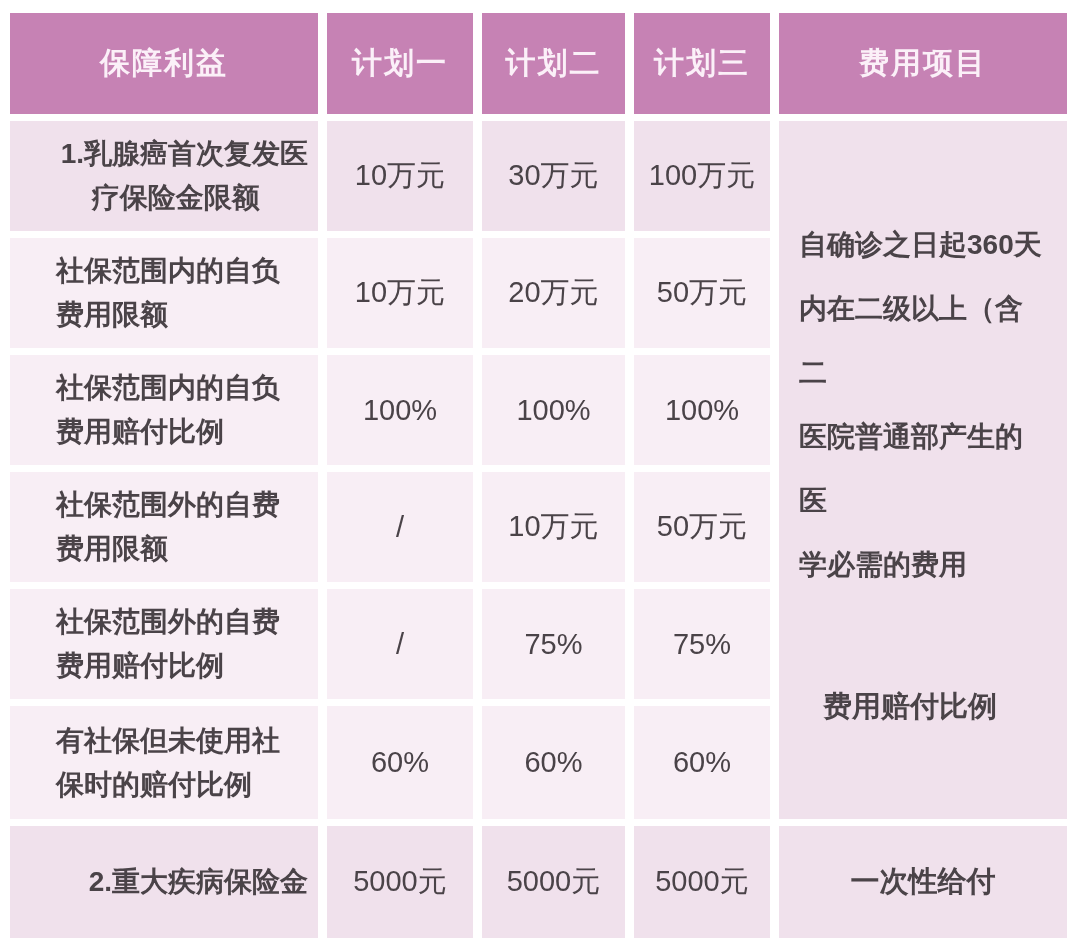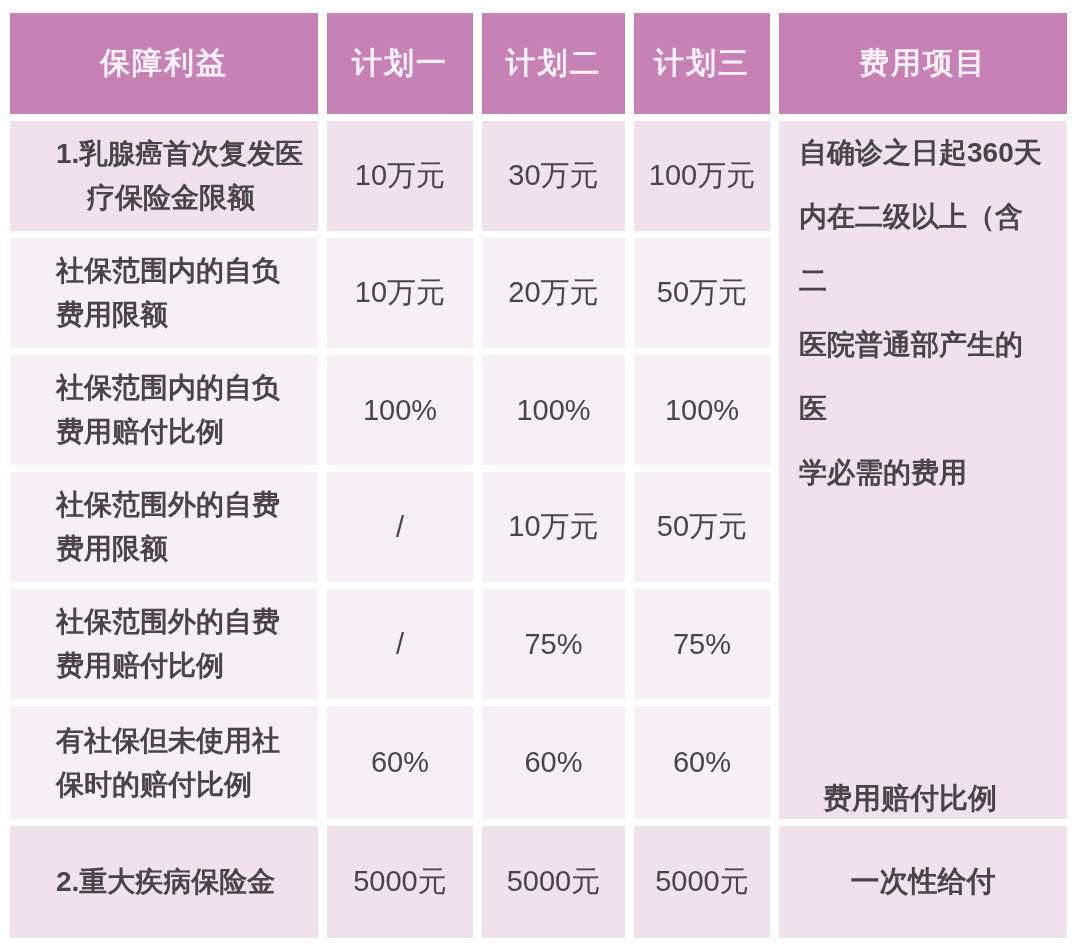--- a/index.html
+++ b/index.html
@@ -25,27 +25,27 @@
   .th{
     background:var(--header-bg);color:var(--header-text);
     justify-content:center;font-size:30px;font-weight:600;letter-spacing:2px;
   }
   .light{background:var(--row-light-bg);}
   .accent{background:var(--row-accent-bg);}
   .benefit{font-size:28px;font-weight:600;line-height:44px;padding-right:10px;}
   .benefit .lines{display:block;}
   .benefit .lines span{display:block;}
   .benefit.sub{padding-left:46px;}
-  .benefit.numbered{padding-left:62px;}
+  .benefit.numbered{padding-left:62px;justify-content:flex-end;}
   .benefit.numbered .lines span:first-child{margin-left:-16px;}
   .benefit.numbered .lines span:nth-child(2){padding-left:15px;}
   .val{justify-content:center;font-size:29px;font-weight:400;}
   .fee-span{
     grid-column:5;grid-row:2 / 8;
-    flex-direction:column;align-items:stretch;justify-content:space-between;
+    flex-direction:column;align-items:stretch;justify-content:center;
     padding:0 18px 0 20px;
   }
   .fee-span .para{font-size:28px;font-weight:600;line-height:64px;}
   .fee-span .para span{display:block;}
   .fee-span .note{font-size:29px;font-weight:600;text-align:center;margin-top:90px;padding-right:28px;}
   .fee-last{justify-content:center;font-size:29px;font-weight:600;}
 </style>
 </head>
 <body>
 

